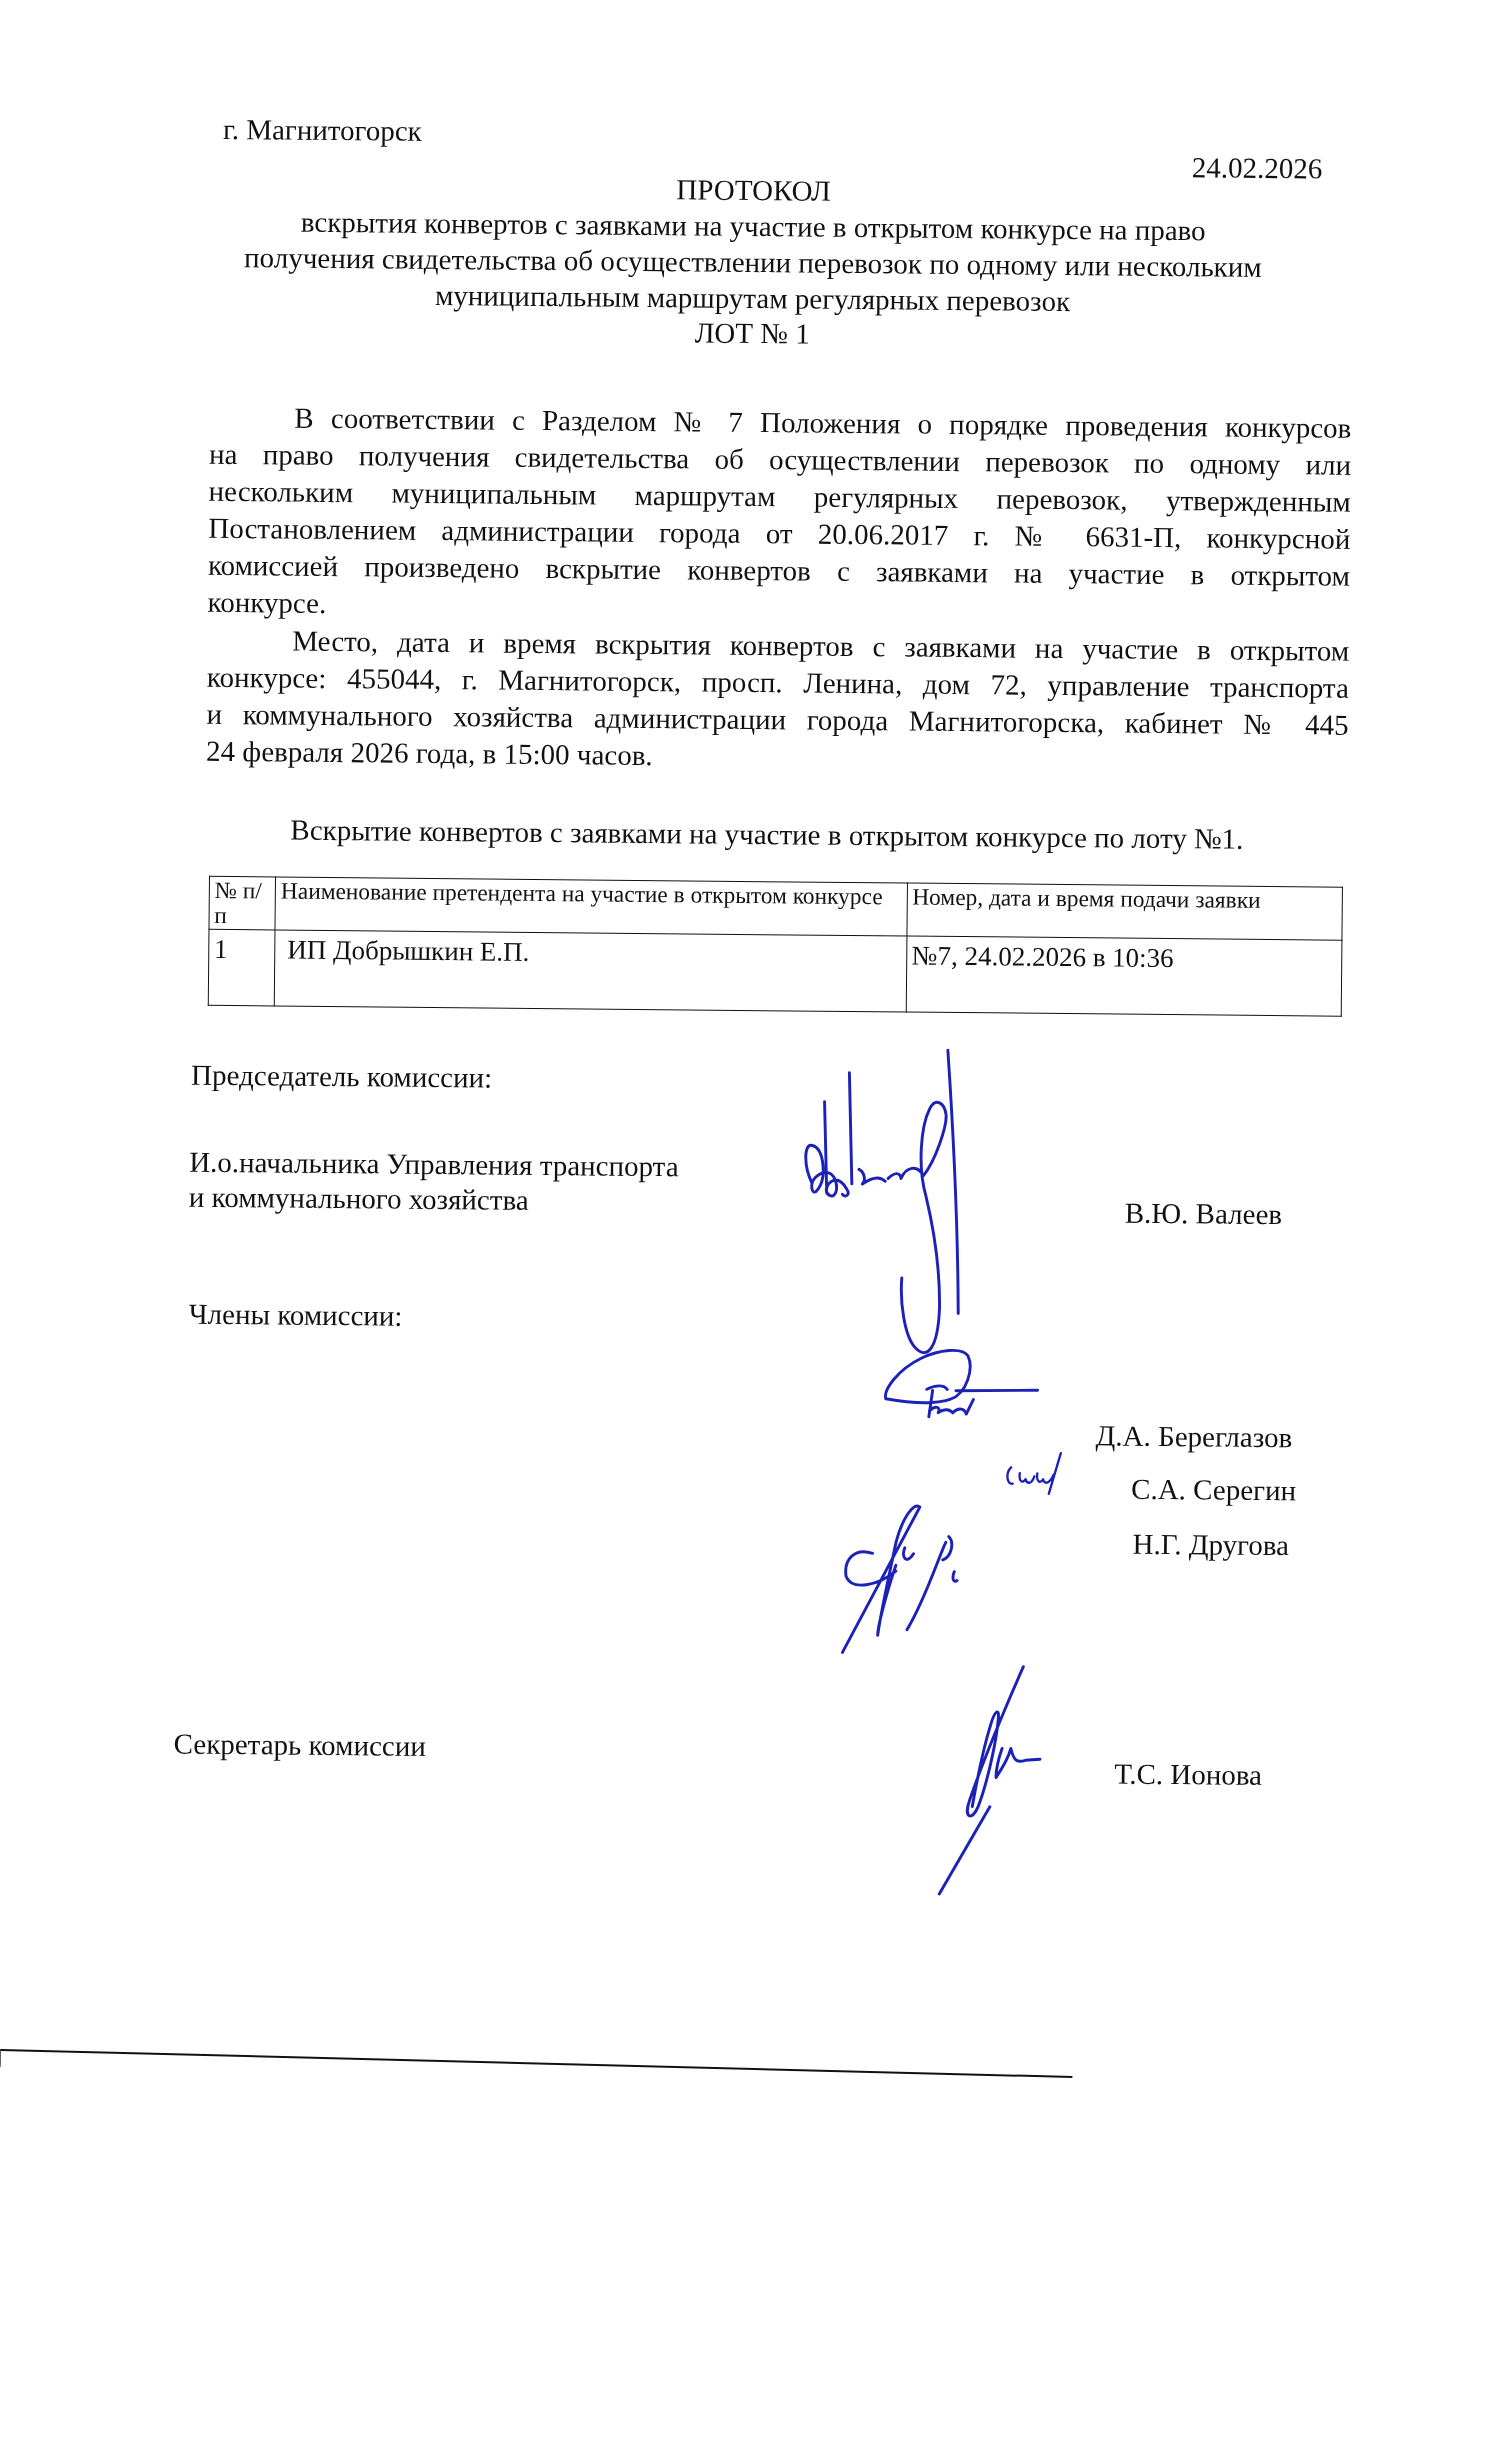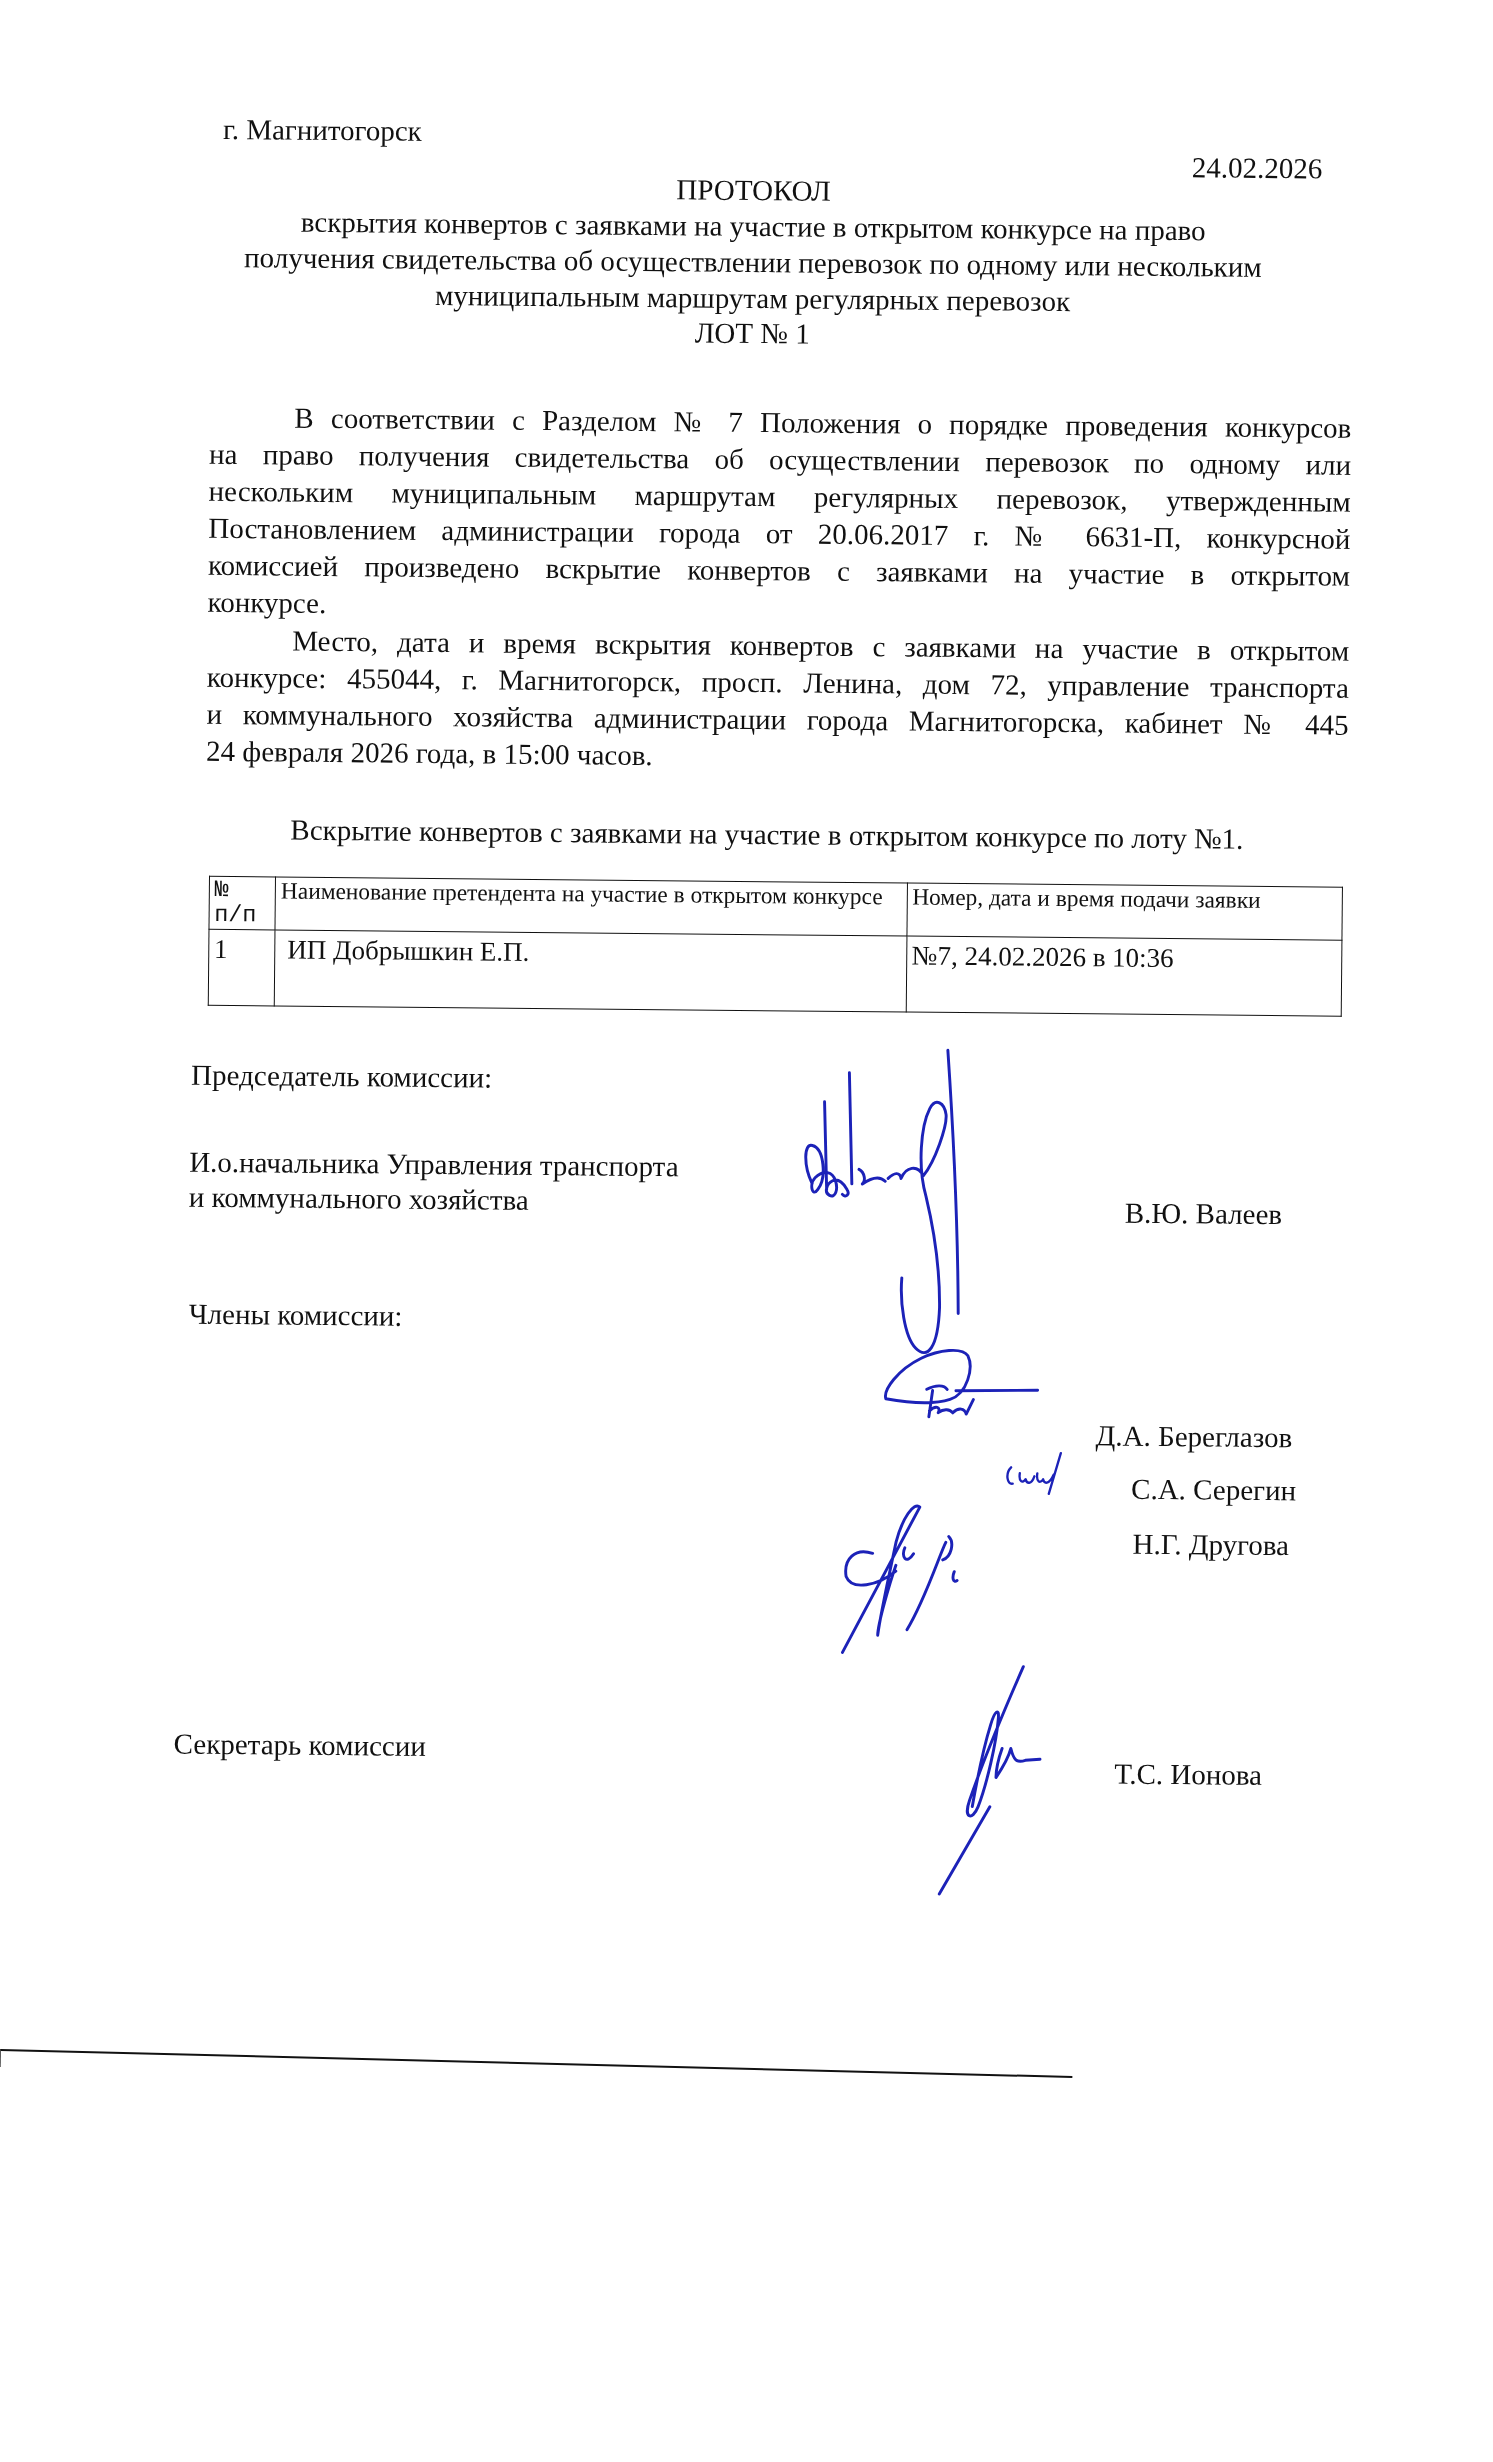--- a/index.html
+++ b/index.html
@@ -55,21 +55,21 @@
     <span class="ln">конкурсе: 455044, г. Магнитогорск, просп. Ленина, дом 72, управление транспорта</span>
     <span class="ln">и коммунального хозяйства администрации города Магнитогорска, кабинет № 445</span>
     <span class="ln last">24 февраля 2026 года, в 15:00 часов.</span>
   </div>
 
   <div class="t" style="left:290px; top:820px;">Вскрытие конвертов с заявками на участие в открытом конкурсе по лоту №1.</div>
 
   <table class="bids">
     <tbody>
         <tr class="head">
-      <td style="width:56px;font-family:Liberation Mono, monospace;">№ п/п</td>
+      <td style="width:56px;">№ п/п</td>
       <td style="width:621px;">Наименование претендента на участие в открытом конкурсе</td>
       <td>Номер, дата и время подачи заявки</td>
     </tr>
     <tr class="row">
       <td>1</td>
       <td style="padding-left:11.7px;">ИП Добрышкин Е.П.</td>
       <td>№7, 24.02.2026 в 10:36</td>
     </tr>
   </tbody>
     </table>

